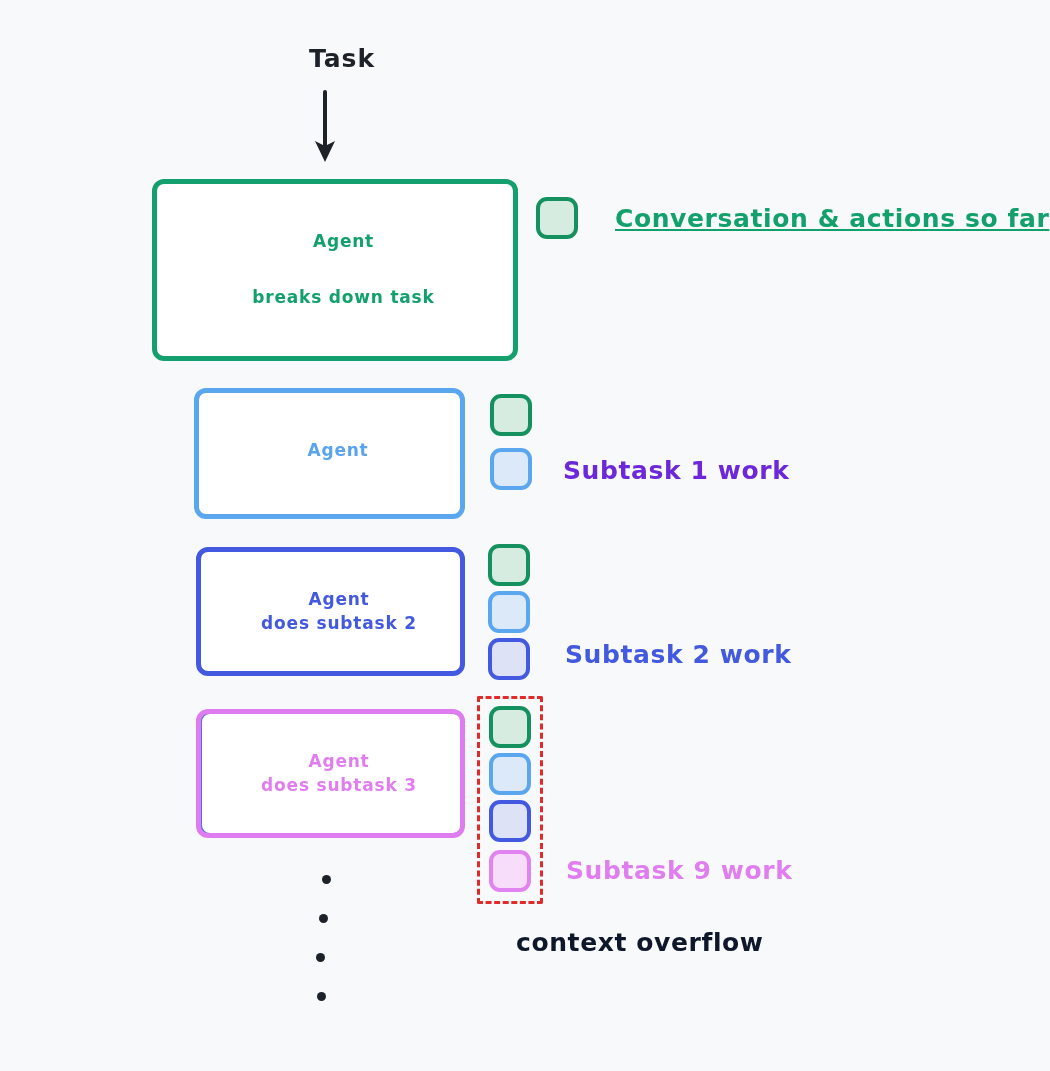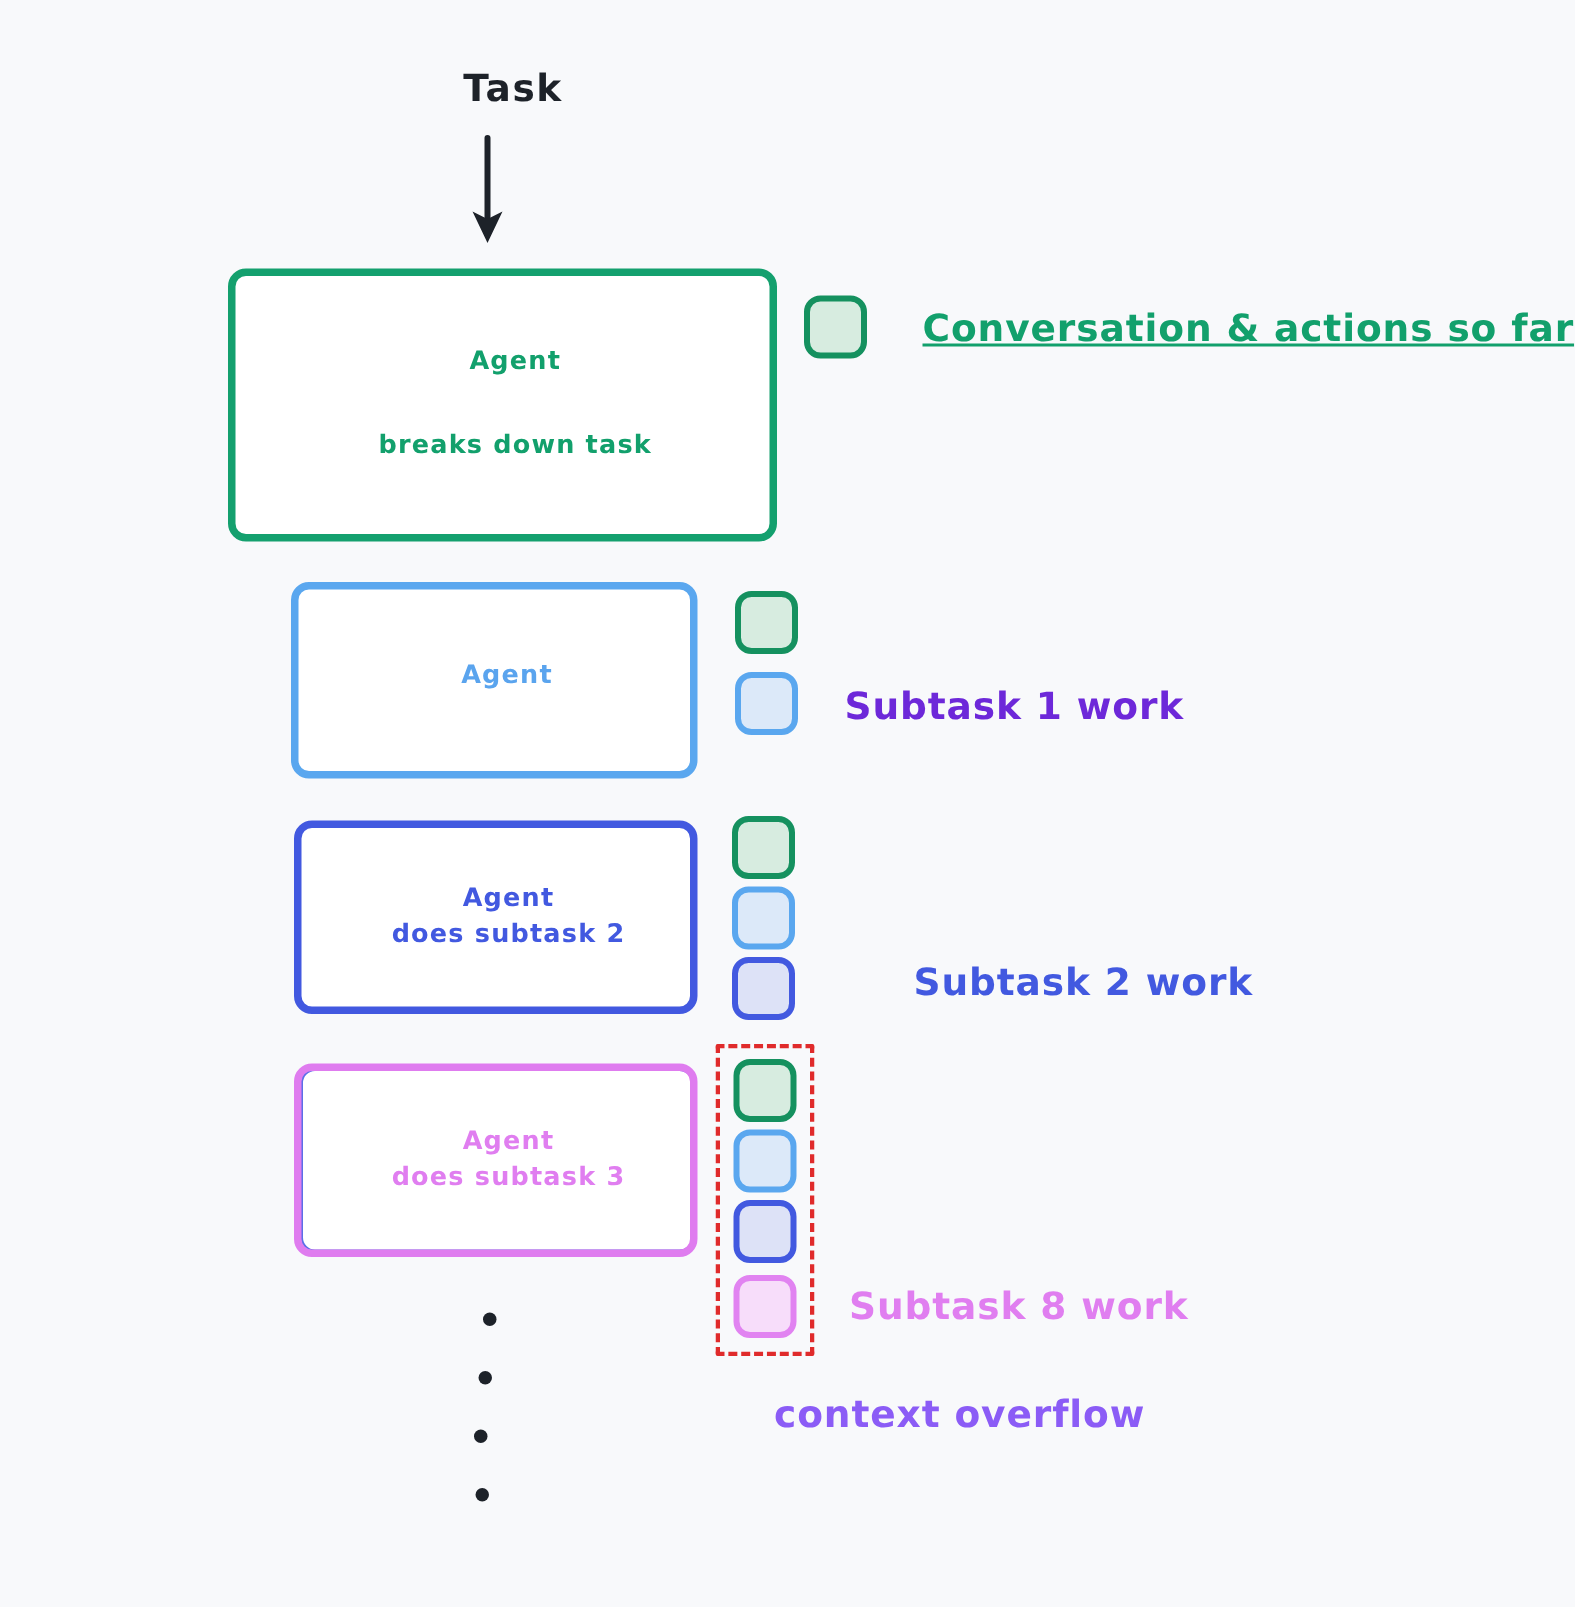--- a/index.html
+++ b/index.html
@@ -122,23 +122,23 @@
   .chip.pink   { border-color: #e183f1; background: #f7ddfa; }
 
   
   .legend-text {
     font-size: 25px;
     letter-spacing: 0.6px;
     white-space: nowrap;
   }
   .legend-text.green { color: #12a06c; }
   .legend-text.lblue { color: #6d28d9; }
-  .legend-text.dblue { color: #4259e0; margin-left: 44px; }
+  .legend-text.dblue { color: #4259e0; }
   .legend-text.pink  { color: #e07ef0; }
-  .legend-text.red   { color: #8b5cf6; }
+  .legend-text.red   { color: #0f172a; }
 
   
   #chip-main    { left: 536px; top: 197px; }
   #legend-main  { left: 598px; top: 204px; text-decoration: underline; }
 
   #chip-s1-a    { left: 490px; top: 394px; }
   #chip-s1-b    { left: 490px; top: 448px; }
   #legend-s1    { left: 546px; top: 456px; }
 
   #chip-s2-a    { left: 488px; top: 544px; }
@@ -221,21 +221,21 @@
     <div class="hand line first">Agent</div>
     <div class="hand line">does subtask 3</div>
   </div>
 
   <div class="abs" id="overflow-frame"></div>
 
   <div class="abs chip green" id="chip-s3-a"></div>
   <div class="abs chip lblue" id="chip-s3-b"></div>
   <div class="abs chip dblue" id="chip-s3-c"></div>
   <div class="abs chip pink" id="chip-s3-d"></div>
-  <div class="abs hand legend-text pink" id="legend-s3">Subtask 8 work</div>
+  <div class="abs hand legend-text pink" id="legend-s3">Subtask 9 work</div>
 
   <div class="abs hand legend-text red" id="overflow-label">context overflow</div>
 
   <div class="abs dot" id="dot-1"></div>
   <div class="abs dot" id="dot-2"></div>
   <div class="abs dot" id="dot-3"></div>
   <div class="abs dot" id="dot-4"></div>
 
 </div>
 

